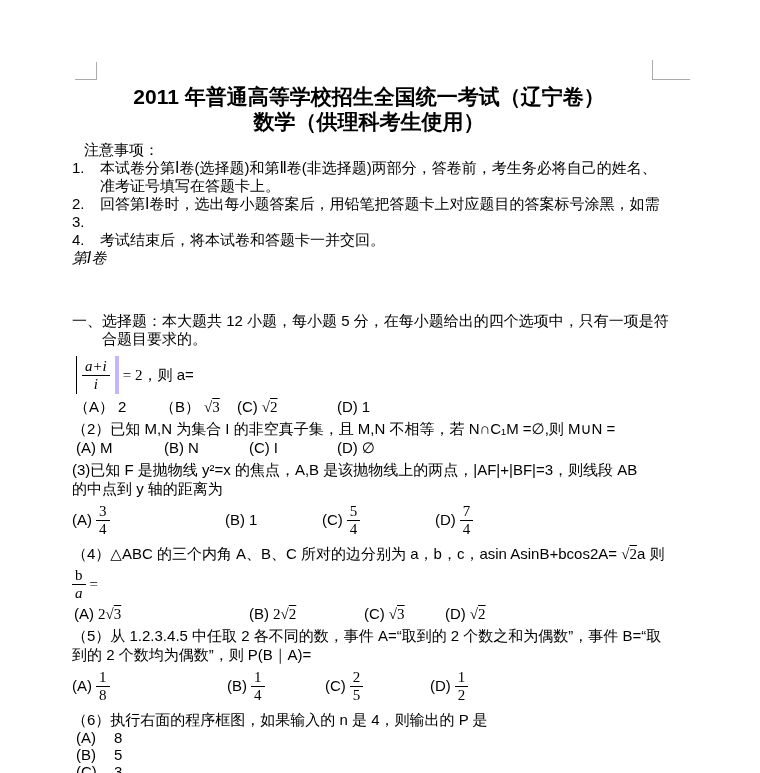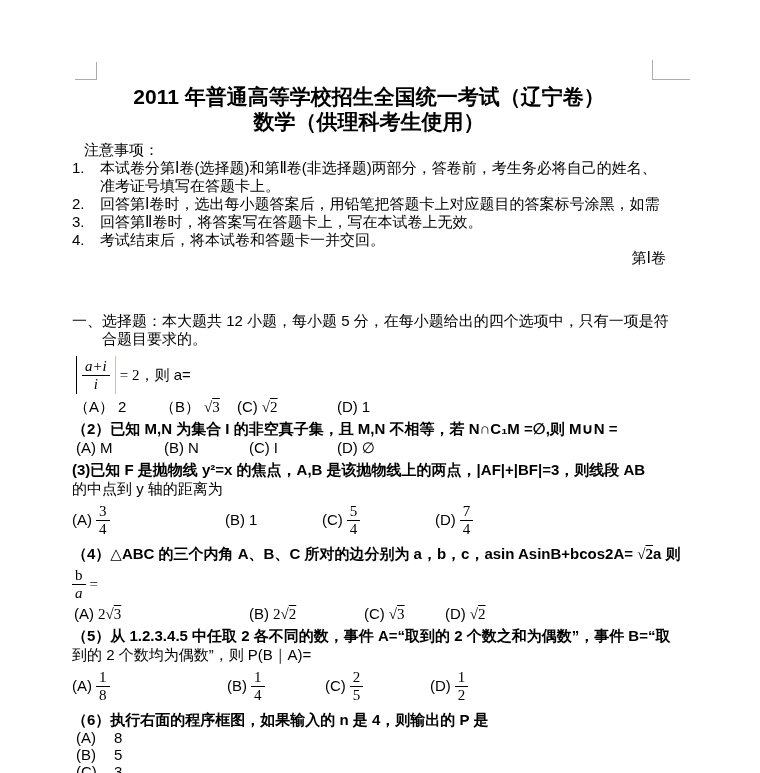--- a/index.html
+++ b/index.html
@@ -27,58 +27,58 @@
     font-size: 15px; line-height: 18px;
   }
   .title1, .title2 {
     text-align: center; font-weight: bold; font-size: 21px; line-height: 25px;
     white-space: nowrap;
   }
   .notice-heading { margin-top: 7px; line-height: 18px; margin-left: 12px; }
   .nrow { display: flex; line-height: 18px; }
   .nnum { width: 28px; flex: 0 0 28px; }
   .nline, .qline { white-space: nowrap; }
-  .section-heading { text-align: right; line-height: 18px; }
+  .section-heading { text-align: left; line-height: 18px; font-style: italic; }
   .intro-line1 { line-height: 18px; margin-top: 45px; }
   .intro-line2 { line-height: 18px; padding-left: 30px; }
 
   .m { font-family: "Liberation Serif", "DejaVu Serif", serif; }
   .mi { font-family: "Liberation Serif", "DejaVu Serif", serif; font-style: italic; }
 
   .frac {
     display: inline-block; text-align: center; vertical-align: middle;
     font-family: "Liberation Serif", "DejaVu Serif", serif; line-height: 1.1;
     font-size: 15px;
   }
   .frac .fn { display: block; border-bottom: 1px solid #000; padding: 0 3px; }
   .frac .fd { display: block; padding: 0 3px; }
 
   .absv {
     display: inline-flex; vertical-align: middle;
-    border-left: 1px solid #000; border-right: 1px solid #c4b5fd;
+    border-left: 1px solid #000; border-right: 4px solid #c4b5fd;
     padding: 2px 5px; margin: 0 4px;
   }
   .absv .frac { font-style: italic; }
 
   .sq { font-family: "Liberation Serif", "DejaVu Serif", serif; }
   .rad { text-decoration: overline; }
 
   .q1row { margin-top: 5px; height: 44px; display: flex; align-items: center; white-space: nowrap; }
   .optrow { position: relative; height: 20px; }
   .optrow.tall { height: 44px; }
   .opt {
     position: absolute; top: 50%; transform: translateY(-50%);
     display: inline-flex; align-items: center; white-space: nowrap;
   }
   .opt .lab { margin-right: 4px; }
   .q2stem, .q3l1, .q3l2, .q4stem, .q5l1, .q5l2, .q6stem { line-height: 19px; }
   .q4fracrow { height: 40px; display: flex; align-items: center; }
   .q6opt { line-height: 17px; display: flex; }
   .q6opt .lab { width: 42px; flex: 0 0 42px; padding-left: 4px; }
-  .sp { margin-top: 2px; font-weight: bold; }
+  .sp { margin-top: 2px; }
 </style>
 </head>
 <body>
 
 <div class="page">
   <div class="mark-left"></div>
   <div class="mark-right"></div>
 
   <div class="doc">
 
@@ -97,21 +97,20 @@
     </div>
     <div class="nrow">
       <span class="nnum">2.</span>
       <span class="nline">回答第Ⅰ卷时，选出每小题答案后，用铅笔把答题卡上对应题目的答案标号涂黑，如需</span>
     </div>
     <div class="nrow">
       <span class="nnum"></span>
     </div>
     <div class="nrow">
       <span class="nnum">3.</span>
-      <span class="nline">回答第Ⅱ卷时，将答案写在答题卡上，写在本试卷上无效。</span>
     </div>
     <div class="nrow">
       <span class="nnum">4.</span>
       <span class="nline">考试结束后，将本试卷和答题卡一并交回。</span>
     </div>
 
     <div class="section-heading">第Ⅰ卷</div>
 
     <div class="intro-line1 nline">一、选择题：本大题共 12 小题，每小题 5 分，在每小题给出的四个选项中，只有一项是符</div>
     <div class="intro-line2 nline">合题目要求的。</div>

